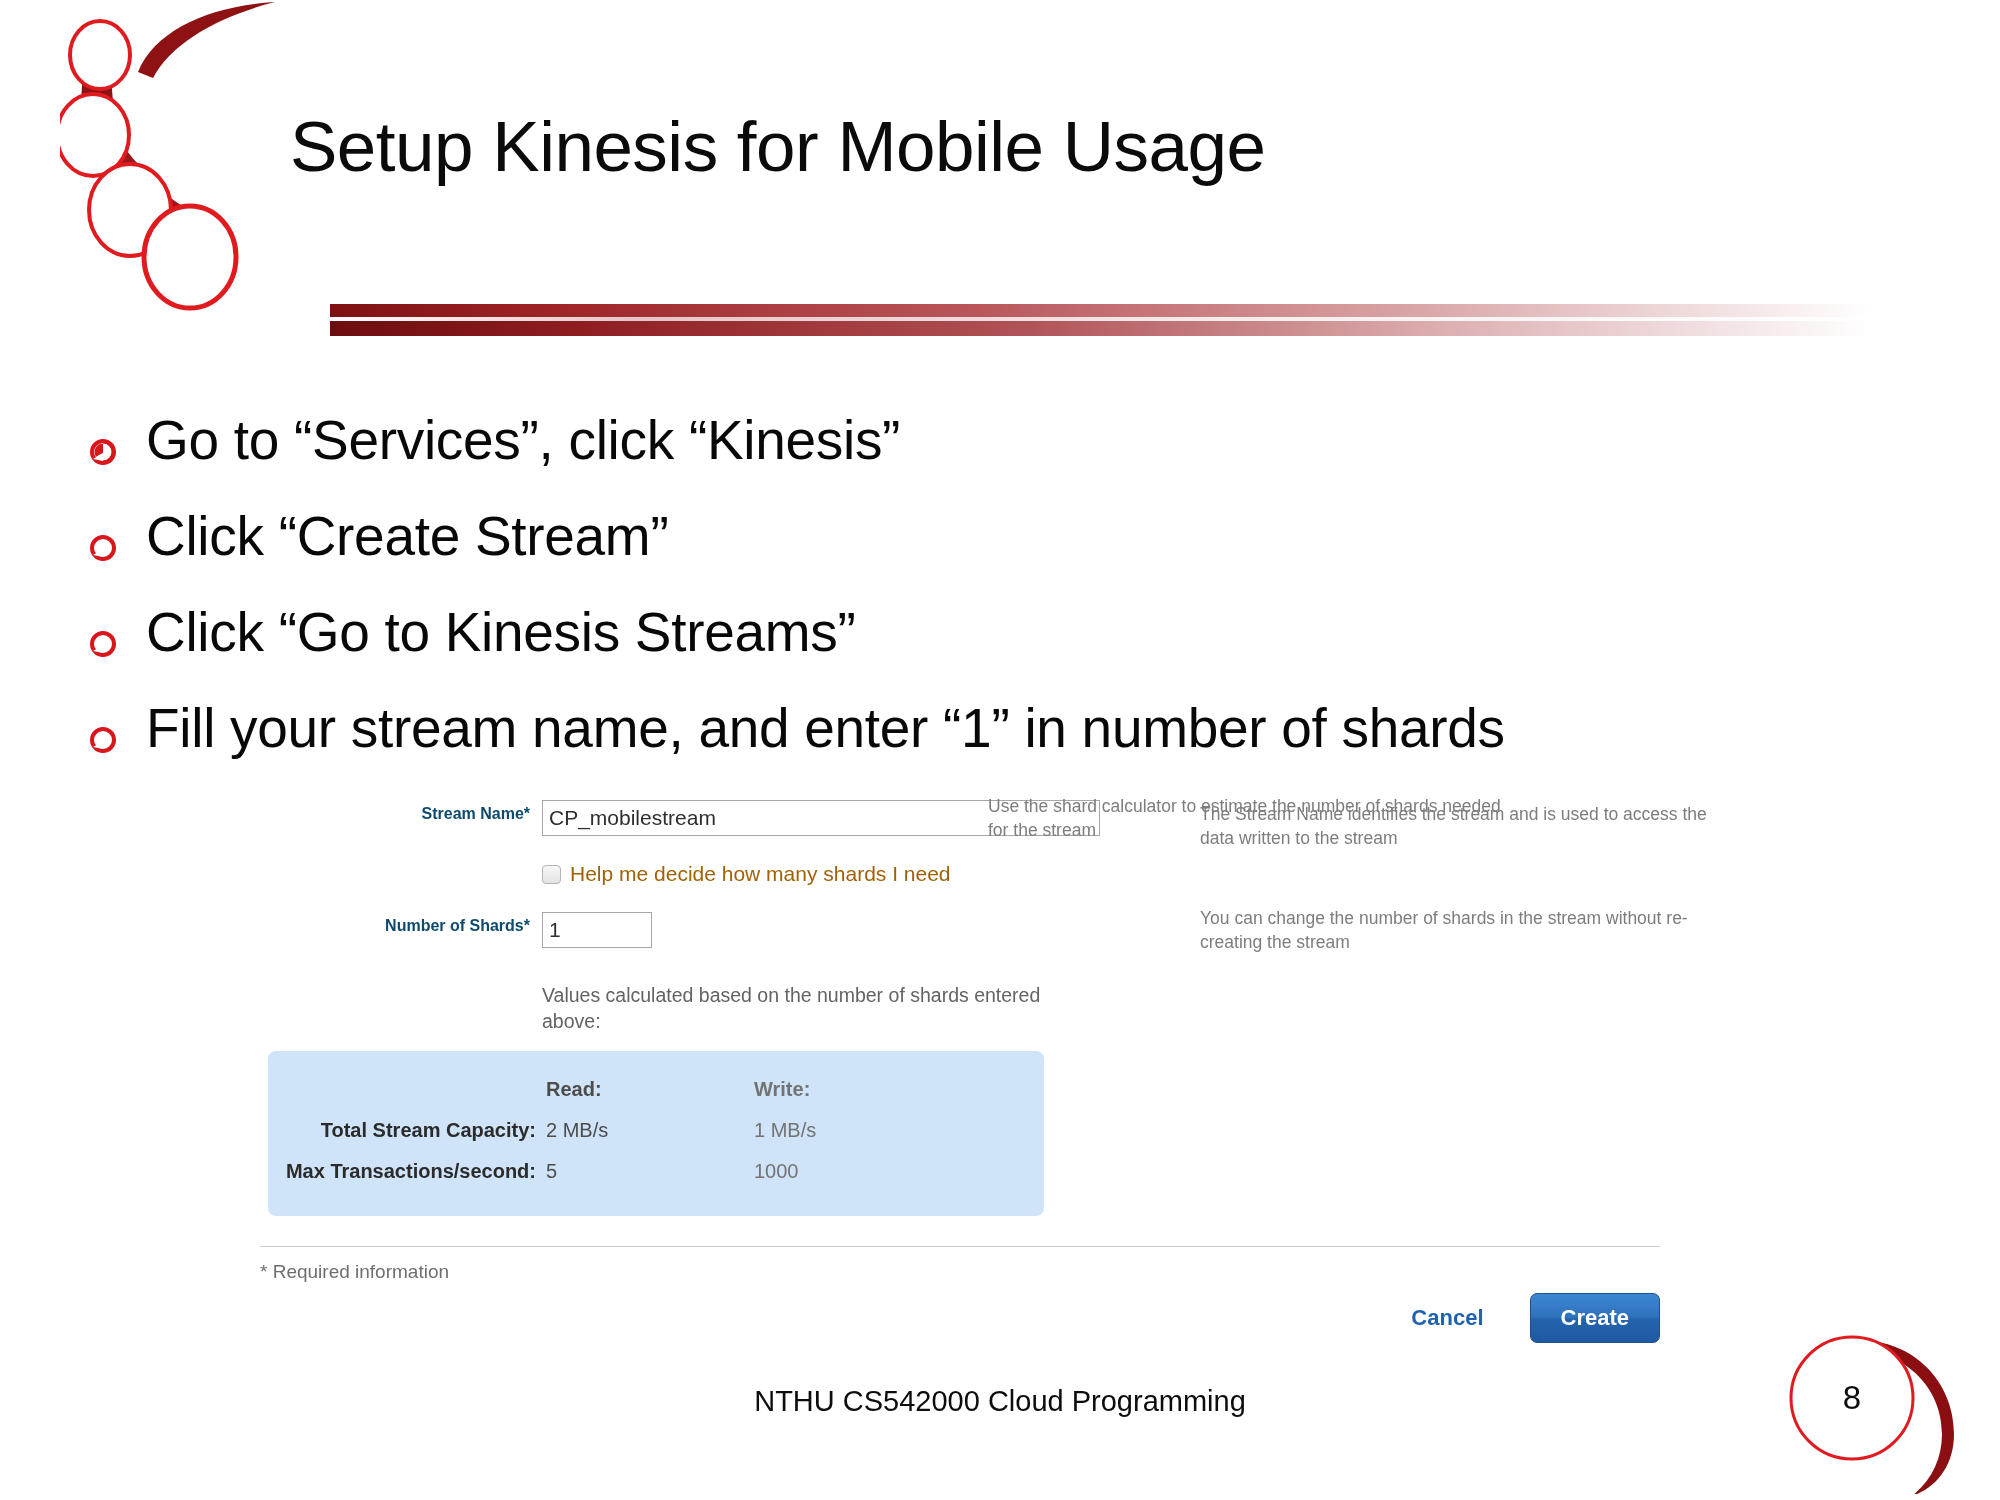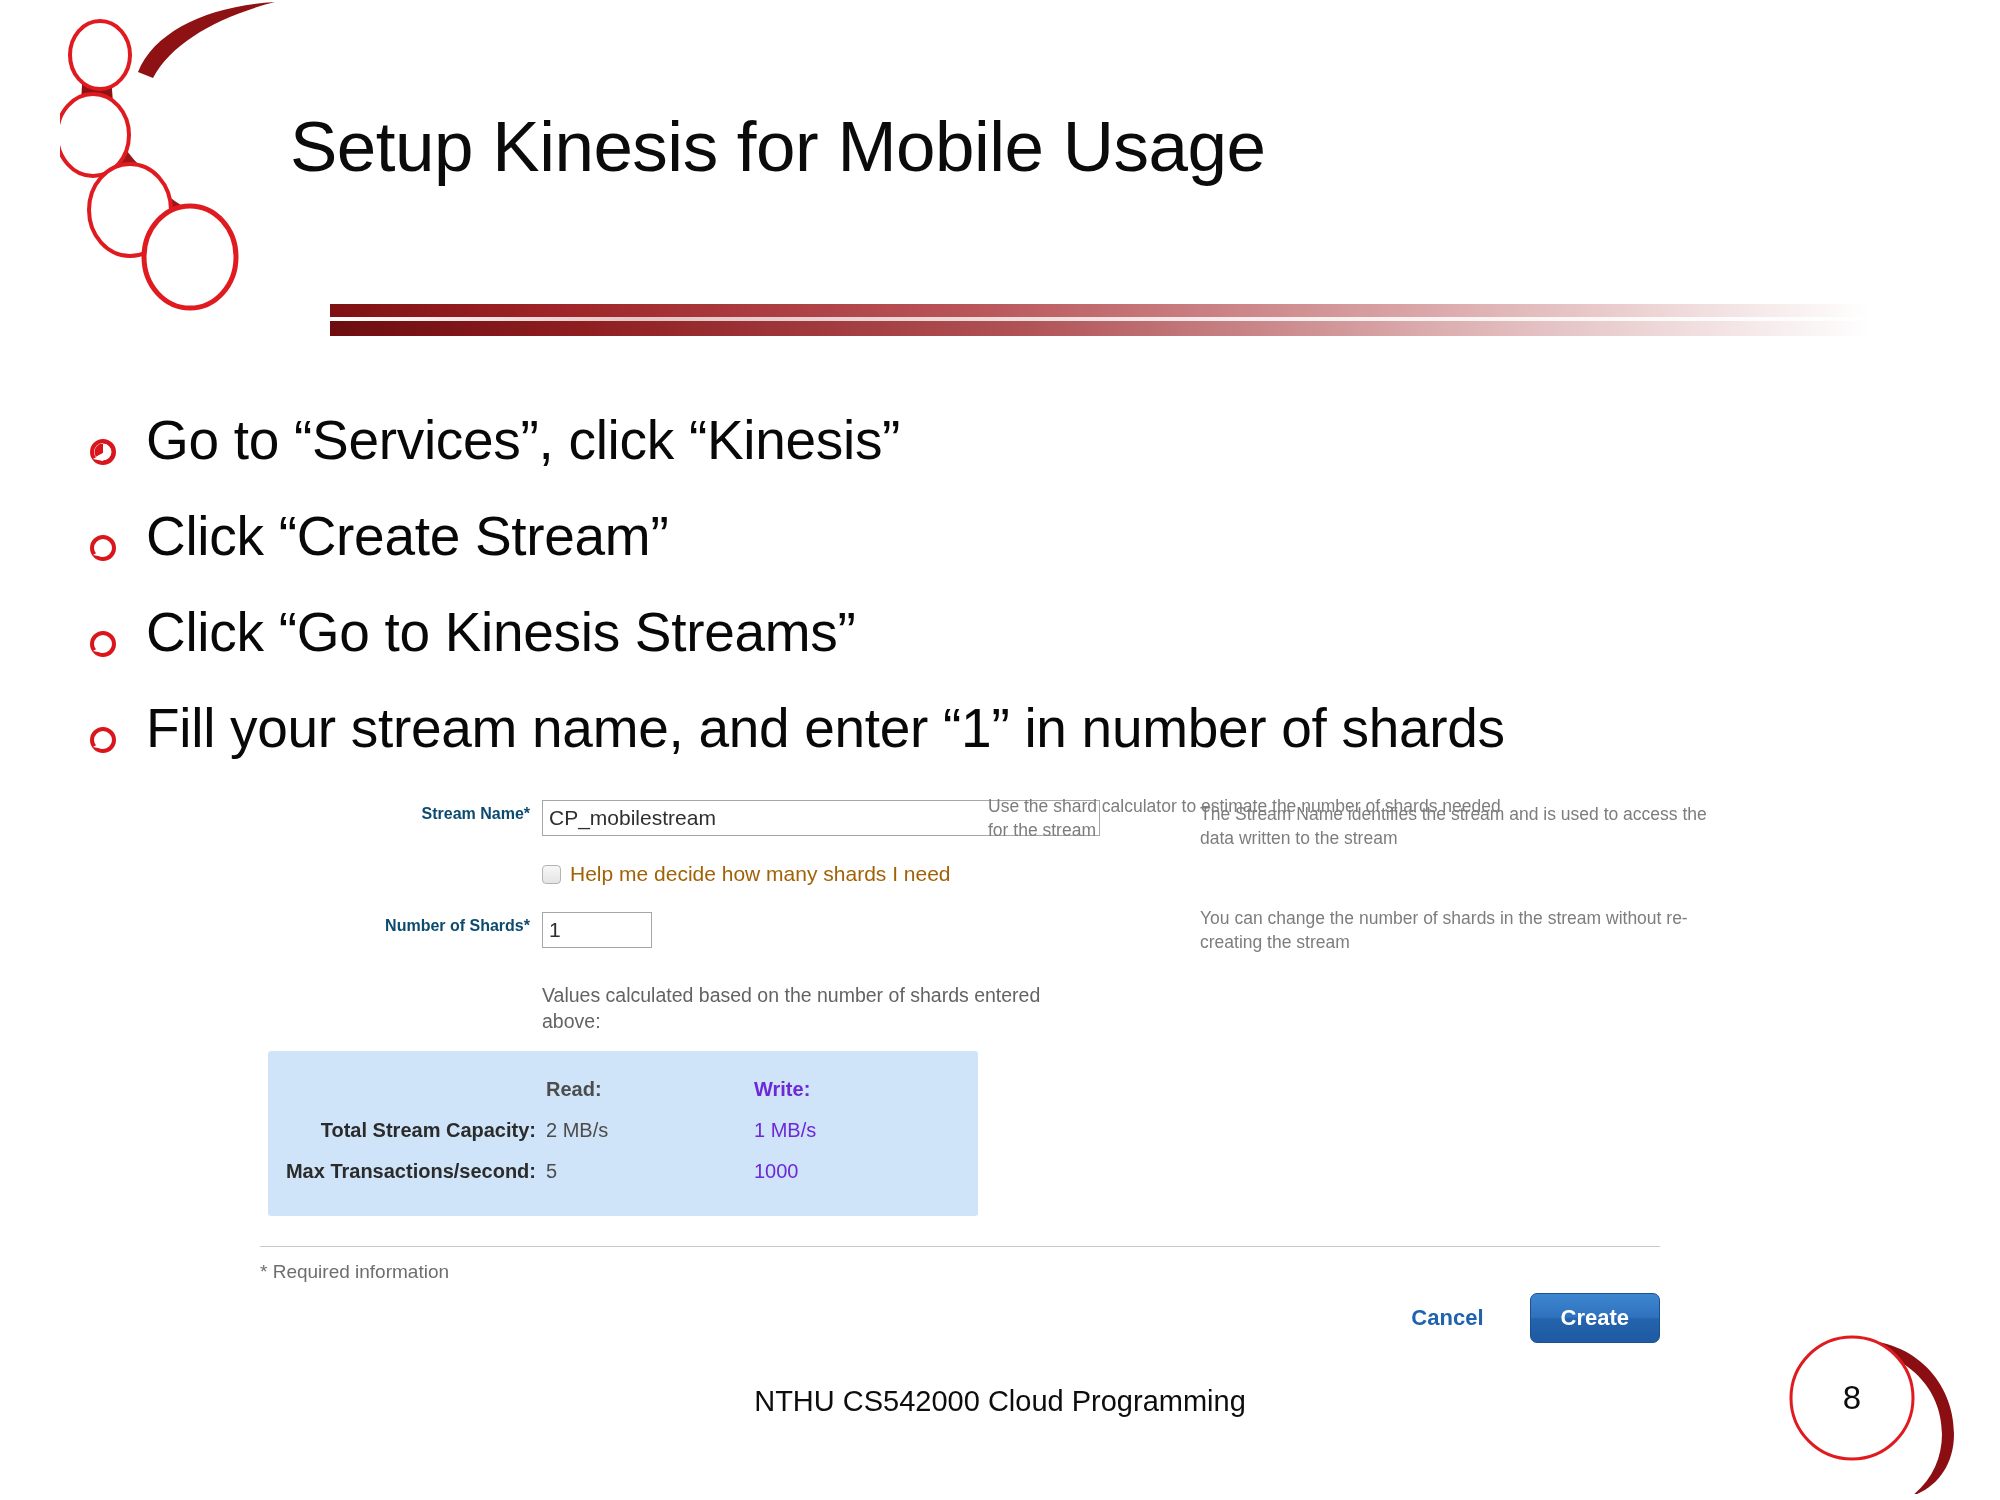--- a/index.html
+++ b/index.html
@@ -176,23 +176,23 @@
     margin-left: 212px;
     font-size: 19.5px;
     line-height: 1.35;
     color: #636363;
     width: 545px;
   }
 
   .capacity-panel {
     margin-top: 16px;
     margin-left: -62px;
-    width: 710px;
+    width: 776px;
     background: #cfe4f8;
-    border-radius: 3px;
+    border-radius: 8px;
     padding: 18px 0 24px 0;
     box-sizing: border-box;
   }
   .cap-table {
     width: 100%;
     border-collapse: collapse;
   }
   .cap-table td {
     font-size: 20px;
     padding: 9px 0;
@@ -203,21 +203,21 @@
     text-align: right;
     font-weight: bold;
     color: #2b2b2b;
     padding-right: 10px !important;
   }
   .cap-colhead {
     font-weight: bold;
     color: #2b2b2b;
   }
   .cap-read { width: 208px; color: #4c4c4c; }
-  .cap-write { color: #6d28d9; }
+  .cap-write { color: #737373; }
 
   .form-divider {
     margin-top: 30px;
     margin-left: -70px;
     width: 1400px;
     height: 1px;
     background: #c9c9c9;
   }
   .req-note {
     margin-top: 14px;

